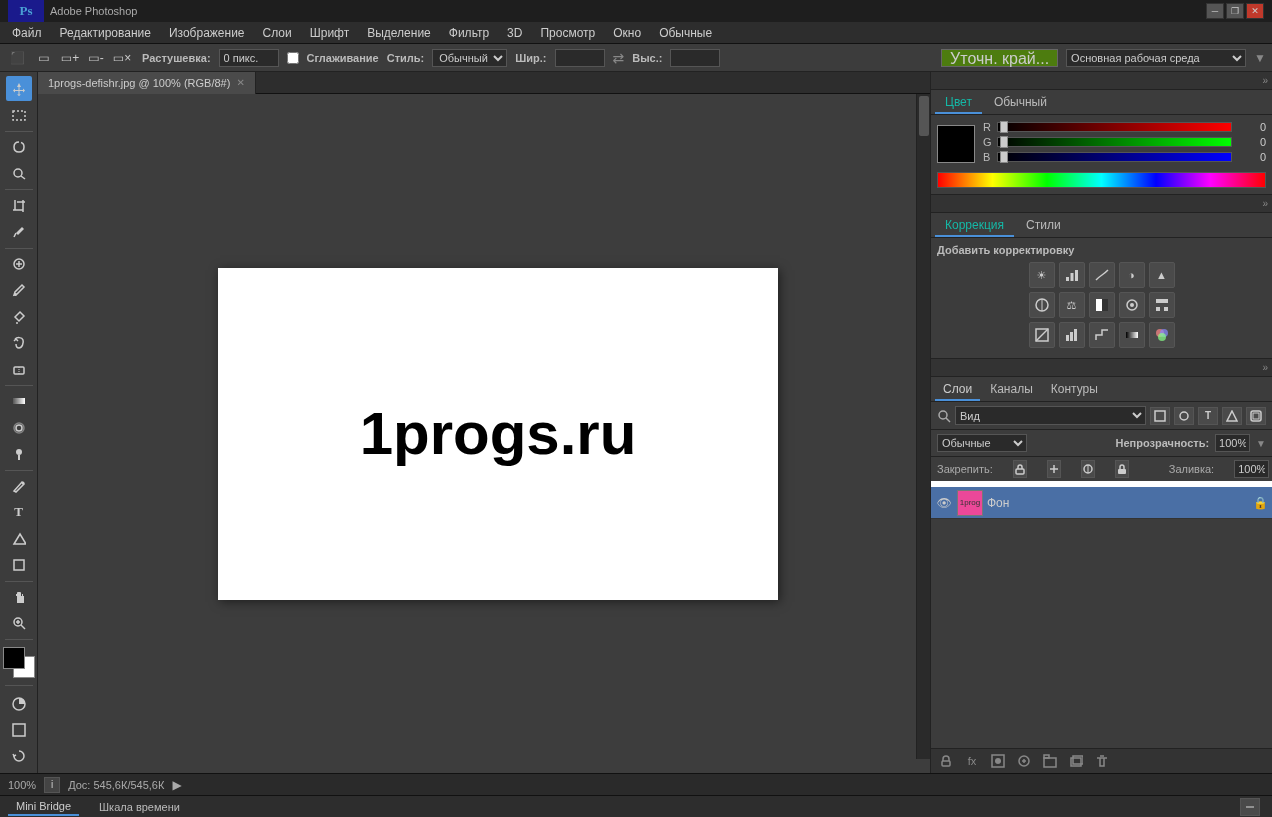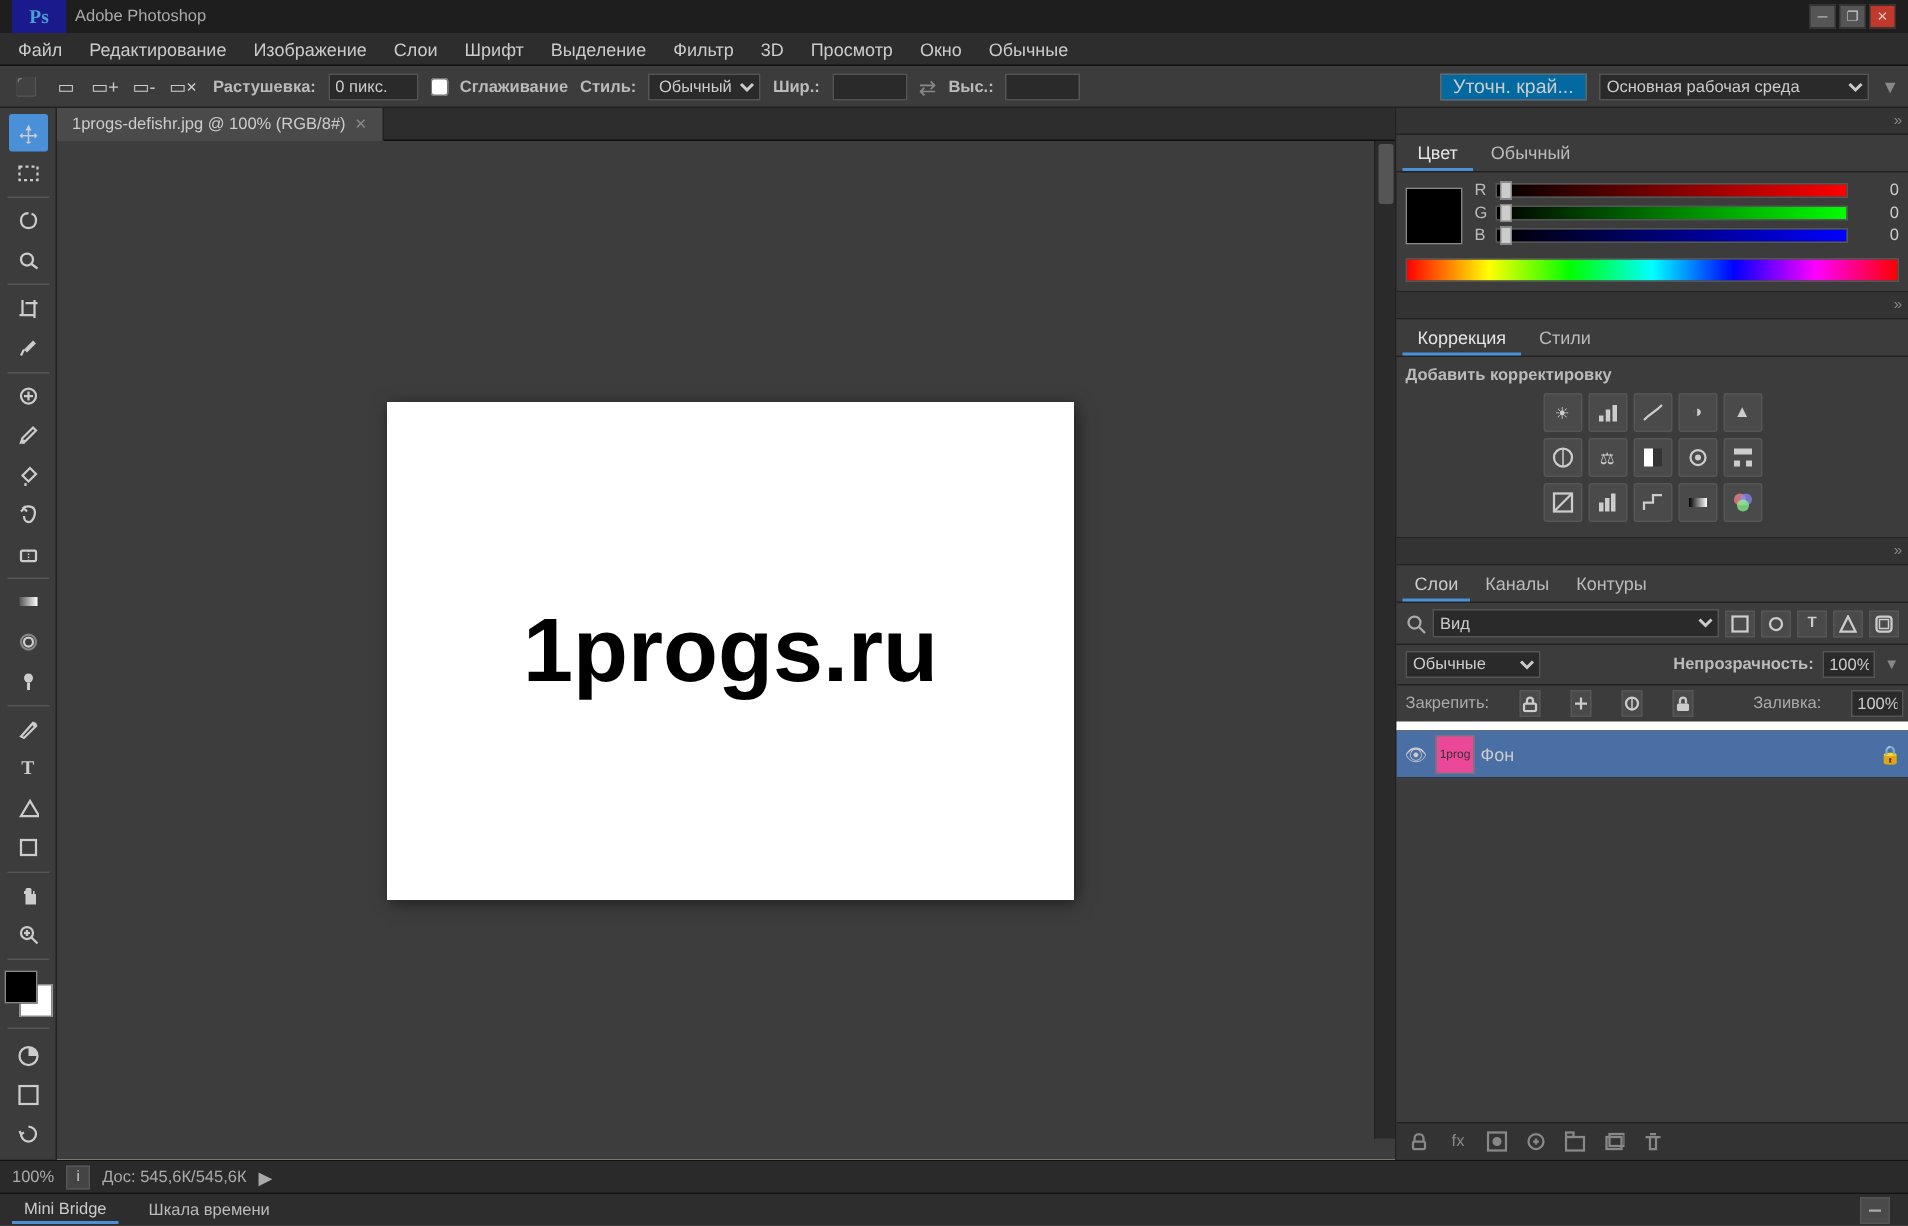--- a/index.html
+++ b/index.html
@@ -36,22 +36,22 @@
       width: 60px; height: 18px; background: #2a2a2a; border: 1px solid #555;
       color: #ccc; font-size: 11px; padding: 0 4px;
     }
     .options-checkbox { width: 12px; height: 12px; }
     .options-select {
       height: 18px; background: #2a2a2a; border: 1px solid #555;
       color: #ccc; font-size: 11px; padding: 0 2px;
     }
     .options-spacer { flex: 1; }
     .options-btn {
-      height: 18px; padding: 0 8px; background: #0369a1; border: 1px solid #666;
-      color: #ccc; font-size: 13px; cursor: pointer;
+      height: 18px; padding: 0 8px; background: #4d7c0f; border: 1px solid #666;
+      color: #ccc; font-size: 16px; cursor: pointer;
     }
     .workspace-select {
       width: 180px; height: 18px; background: #2a2a2a; border: 1px solid #555;
       color: #ccc; font-size: 11px;
     }
 
     
     .main-area {
       display: flex; width: 100%; height: calc(817px - 22px - 22px - 28px - 22px - 22px);
     }
@@ -70,43 +70,42 @@
     .tool-btn.active { background: #4a90d9; }
     .tool-separator { width: 28px; height: 1px; background: #555; margin: 2px 0; }
     .tool-colors {
       width: 30px; height: 30px; position: relative; margin: 4px 0;
     }
     .color-bg { width: 22px; height: 22px; background: white; border: 1px solid #888; position: absolute; bottom: 0; right: 0; }
     .color-fg { width: 22px; height: 22px; background: black; border: 1px solid #888; position: absolute; top: 0; left: 0; }
 
     
     .canvas-area {
-      flex: 1; background: #fef9c3; overflow: hidden; position: relative;
+      flex: 1; background: #86efac; overflow: hidden; position: relative;
     }
     .canvas-tab-bar {
       height: 22px; background: #2d2d2d; display: flex; align-items: center;
       border-bottom: 1px solid #111;
     }
     .canvas-tab {
       height: 22px; padding: 0 10px; background: #4a4a4a; border-right: 1px solid #222;
       display: flex; align-items: center; gap: 6px; font-size: 11px; color: #ccc;
       cursor: pointer;
     }
     .canvas-tab .close-x { font-size: 10px; color: #888; cursor: pointer; }
     .canvas-viewport {
       width: 100%; height: calc(100% - 22px); background: #3d3d3d;
       display: flex; align-items: center; justify-content: center; overflow: hidden;
       position: relative;
     }
     .canvas-image {
-      width: 458px; height: 332px; background: white; position: absolute;
+      width: 560px; height: 332px; background: white; position: absolute;
       left: 180px; top: 50%; transform: translateY(-50%);
       display: flex; align-items: center; justify-content: center;
       box-shadow: 2px 2px 10px rgba(0,0,0,0.5);
-      margin-left: 40px;
     }
     .canvas-text {
       font-size: 60px; font-weight: bold; color: black; font-family: Arial, sans-serif;
     }
 
     
     .right-panel {
       width: 342px; background: #3c3c3c; border-left: 1px solid #222;
       display: flex; flex-direction: column;
     }
@@ -114,21 +113,21 @@
       border-bottom: 1px solid #222;
     }
     .panel-tabs {
       display: flex; background: #3c3c3c; border-bottom: 1px solid #222;
       padding: 2px 4px 0; gap: 2px;
     }
     .panel-tab {
       padding: 3px 10px; font-size: 12px; color: #bbb; cursor: pointer;
       border-bottom: 2px solid transparent;
     }
-    .panel-tab.active { color: #e5e5e5; border-bottom: 2px solid #4a90d9; }
+    .panel-tab.active { color: #14b8a6; border-bottom: 2px solid #4a90d9; }
 
     
     .color-panel { padding: 6px; }
     .color-swatch-row { display: flex; align-items: center; gap: 8px; margin-bottom: 6px; }
     .color-swatch { width: 38px; height: 38px; background: black; border: 1px solid #888; }
     .color-sliders { flex: 1; }
     .slider-row { display: flex; align-items: center; gap: 4px; margin-bottom: 3px; }
     .slider-label { width: 10px; font-size: 11px; color: #bbb; }
     .slider-track {
       flex: 1; height: 10px; border: 1px solid #555; position: relative; cursor: pointer;

